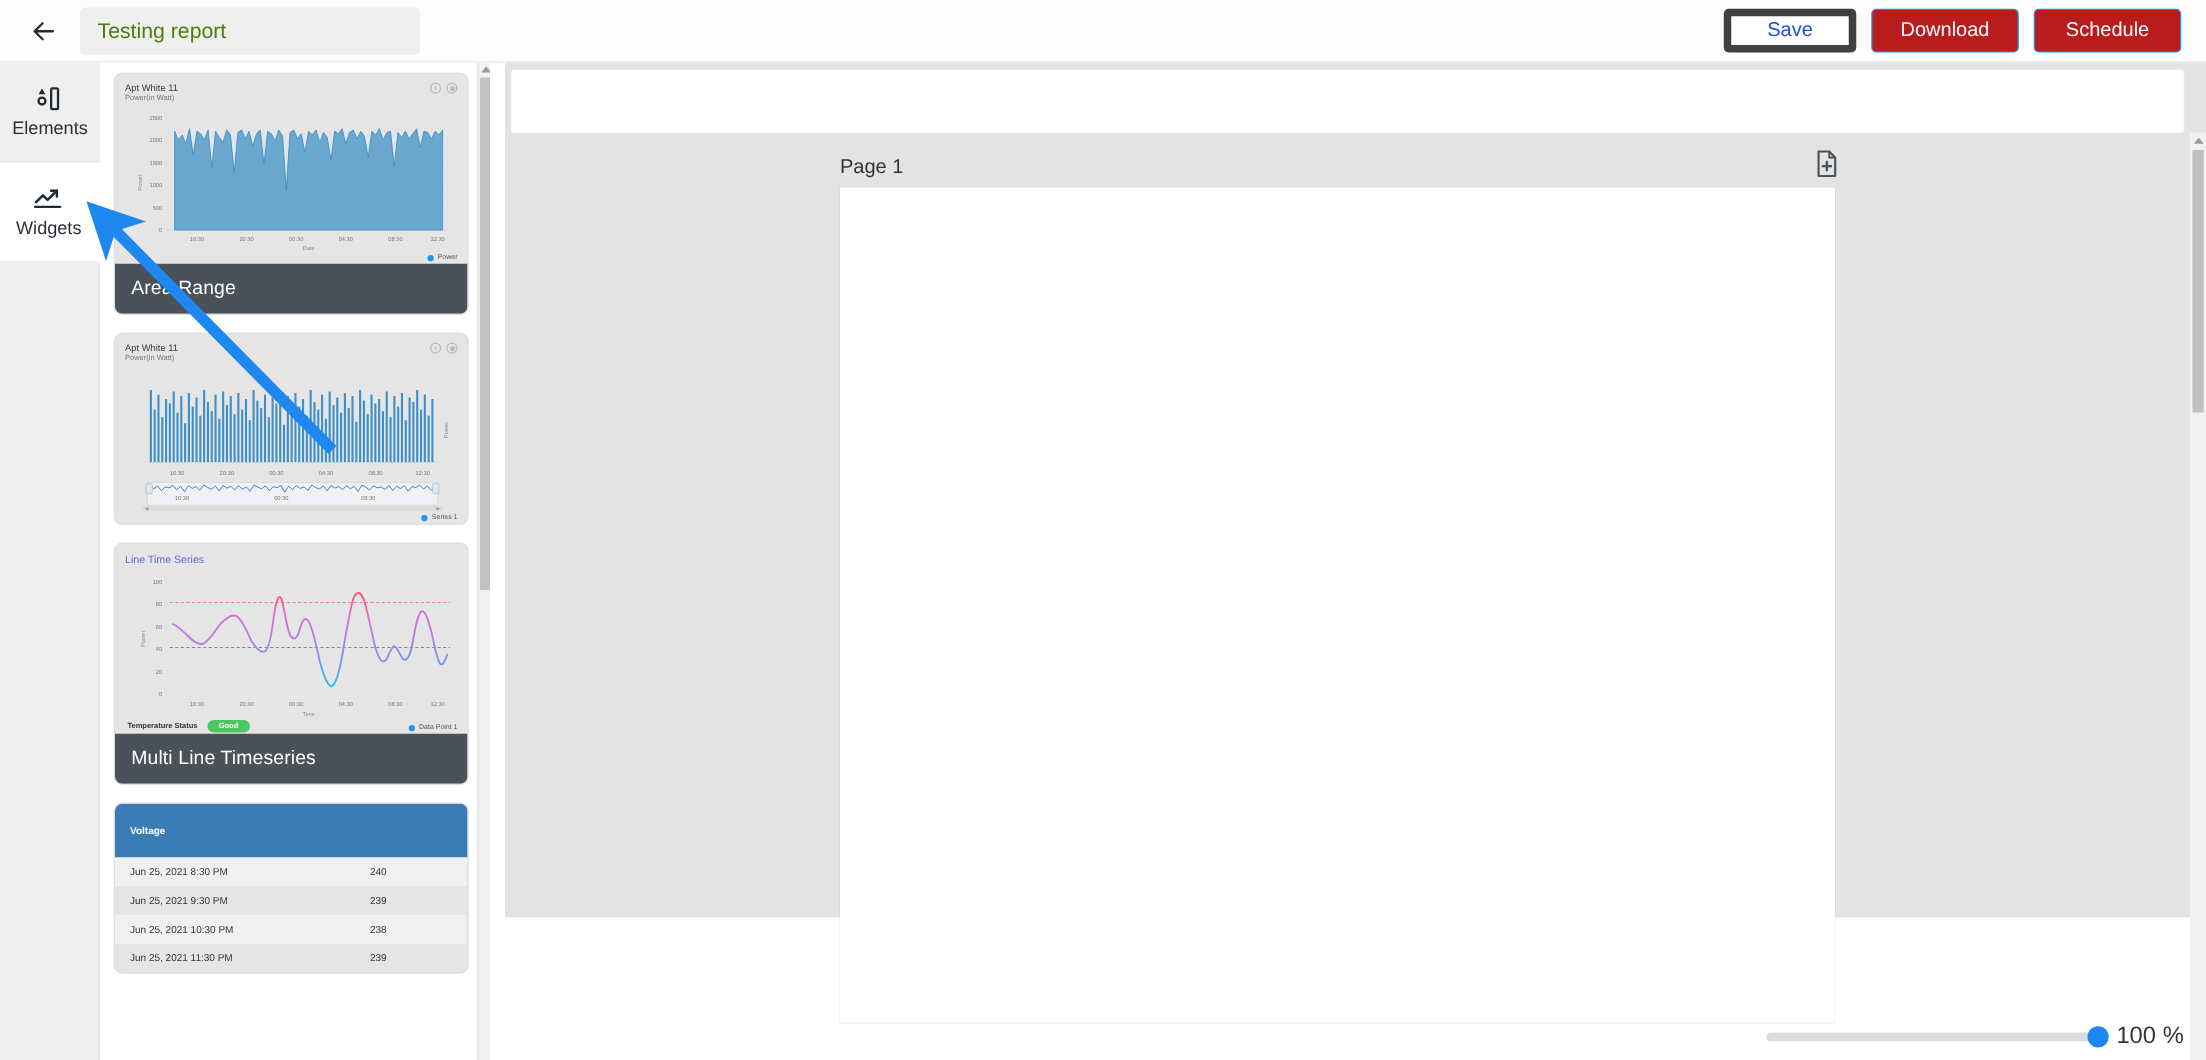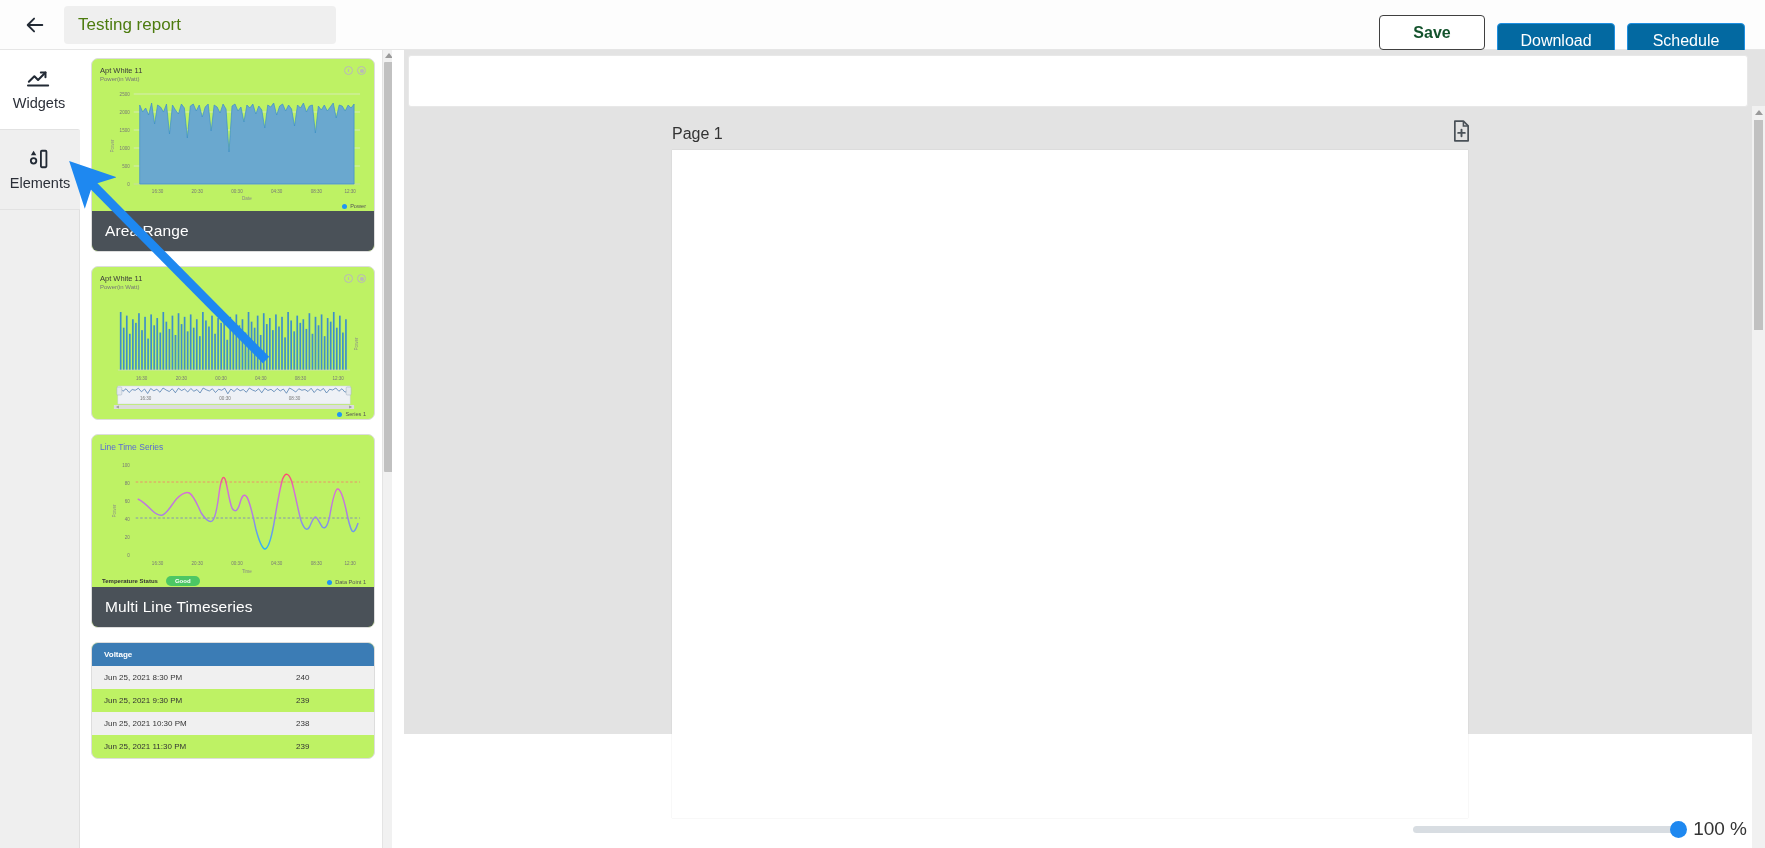--- a/index.html
+++ b/index.html
@@ -39,22 +39,22 @@
   .topbar-actions {
     position: absolute; right: 20px; top: 7px;
     display: flex; gap: 12px; align-items: center;
   }
   .btn {
     height: 35px; border-radius: 4px;
     font-size: 16px; font-family: "Liberation Sans", sans-serif;
     display: flex; align-items: center; justify-content: center;
     cursor: pointer; padding: 0 22px; white-space: nowrap;
   }
-  .btn-outline { background: #fff; color: #14532d; border: 1px solid #404040; min-width: 106px; font-weight: bold; }
-  .btn-primary { background: #0369a1; color: #fff; border: 1px solid #1e8fe1; min-width: 118px; margin-top: 16px; }
+  .btn-outline { background: #fff; color: #1d4ed8; border: 6px solid #404040; min-width: 106px; }
+  .btn-primary { background: #b91c1c; color: #fff; border: 1px solid #1e8fe1; min-width: 118px; }
 
   
   .rail {
     position: absolute; left: 0; top: 50px;
     width: 80px; height: 798px;
     background: #efefef;
     border-right: 1px solid #e0e0e0;
   }
   .rail-item {
     height: 80px; width: 80px;
@@ -78,21 +78,21 @@
   }
   .panel-scroll {
     position: absolute; left: 0; top: 0;
     width: 300px; height: 798px;
     padding: 8px 0 0 5px;
   }
   .card {
     position: relative;
     width: 284px;
     margin: 0 0 14px 6px;
-    background: #bef264;
+    background: #e5e5e5;
     border: 1px solid #dddddd;
     border-radius: 7px;
     overflow: hidden;
     cursor: pointer;
   }
   .card-chart { position: relative; height: 152px; padding: 7px 8px 2px 8px; }
   .card-title { font-size: 7.5px; color: #3a3a3a; line-height: 1.35; }
   .card-sub { font-size: 6px; color: #777; line-height: 1.3; }
   .card-icons { position: absolute; right: 8px; top: 7px; display: flex; gap: 4px; }
   .mini-ico { width: 9px; height: 9px; border: 1px solid #b9b9b9; border-radius: 50%;
@@ -120,21 +120,21 @@
     position: absolute; left: 10px; bottom: 1px;
     display: flex; align-items: center; gap: 8px;
     font-size: 6px; color: #333; font-weight: bold;
   }
   .pill { background: #4cc764; color: #fff; font-size: 6px;
           padding: 2px 9px; border-radius: 8px; font-weight: bold; }
 
   
   .tbl-title { font-size: 9px; color: #3a3a3a; padding: 9px 10px 7px 10px; }
   .tbl-head { background: #3b7cb5; color: #fff; font-size: 8px;
-              padding: 7px 12px; font-weight: bold; }
+              padding: 17px 12px; font-weight: bold; }
   .tbl-row { display: flex; justify-content: space-between;
              font-size: 8px; color: #333; padding: 7px 18px 7px 12px; gap: 16px; }
   .tbl-row.alt { background: #f0f0f0; }
   .tbl-row .v { width: 60px; text-align: left; }
 
   
   .vscroll {
     position: absolute; width: 11px;
     background: #f1f1f1; border-left: 1px solid #e4e4e4;
   }
@@ -228,37 +228,37 @@
       <span>Testing report</span>
     </div>
     <div class="topbar-actions">
       <div class="btn btn-outline">Save</div>
       <div class="btn btn-primary">Download</div>
       <div class="btn btn-primary">Schedule</div>
     </div>
   </div>
 
   <div class="rail">
+
+    <div class="rail-item">
+      <svg width="22" height="22" viewBox="0 0 24 24">
+        <path d="M5 3l3 5H2z" fill="#222a35"></path>
+        <circle cx="5" cy="14" r="3" fill="none" stroke="#222a35" stroke-width="2"></circle>
+        <rect x="13" y="3" width="6" height="18" rx="1" fill="none" stroke="#222a35" stroke-width="2"></rect>
+      </svg>
+      <span class="label">Elements</span>
+    </div>
 
     <div class="rail-item active">
       <svg width="24" height="22" viewBox="0 0 26 22">
         <path d="M2 14l6-6 4 4 8-8" fill="none" stroke="#222a35" stroke-width="2.2" stroke-linecap="round" stroke-linejoin="round"></path>
         <path d="M15 4h5v5" fill="none" stroke="#222a35" stroke-width="2.2" stroke-linecap="round" stroke-linejoin="round"></path>
         <path d="M1 18h22" stroke="#222a35" stroke-width="2" stroke-linecap="round"></path>
       </svg>
       <span class="label">Widgets</span>
-    </div>
-
-    <div class="rail-item">
-      <svg width="22" height="22" viewBox="0 0 24 24">
-        <path d="M5 3l3 5H2z" fill="#222a35"></path>
-        <circle cx="5" cy="14" r="3" fill="none" stroke="#222a35" stroke-width="2"></circle>
-        <rect x="13" y="3" width="6" height="18" rx="1" fill="none" stroke="#222a35" stroke-width="2"></rect>
-      </svg>
-      <span class="label">Elements</span>
     </div>
 
     <div class="rail-gap"></div>
 
   </div>
 
   <div class="panel">
     <div class="panel-scroll">
 
       <div class="card">

